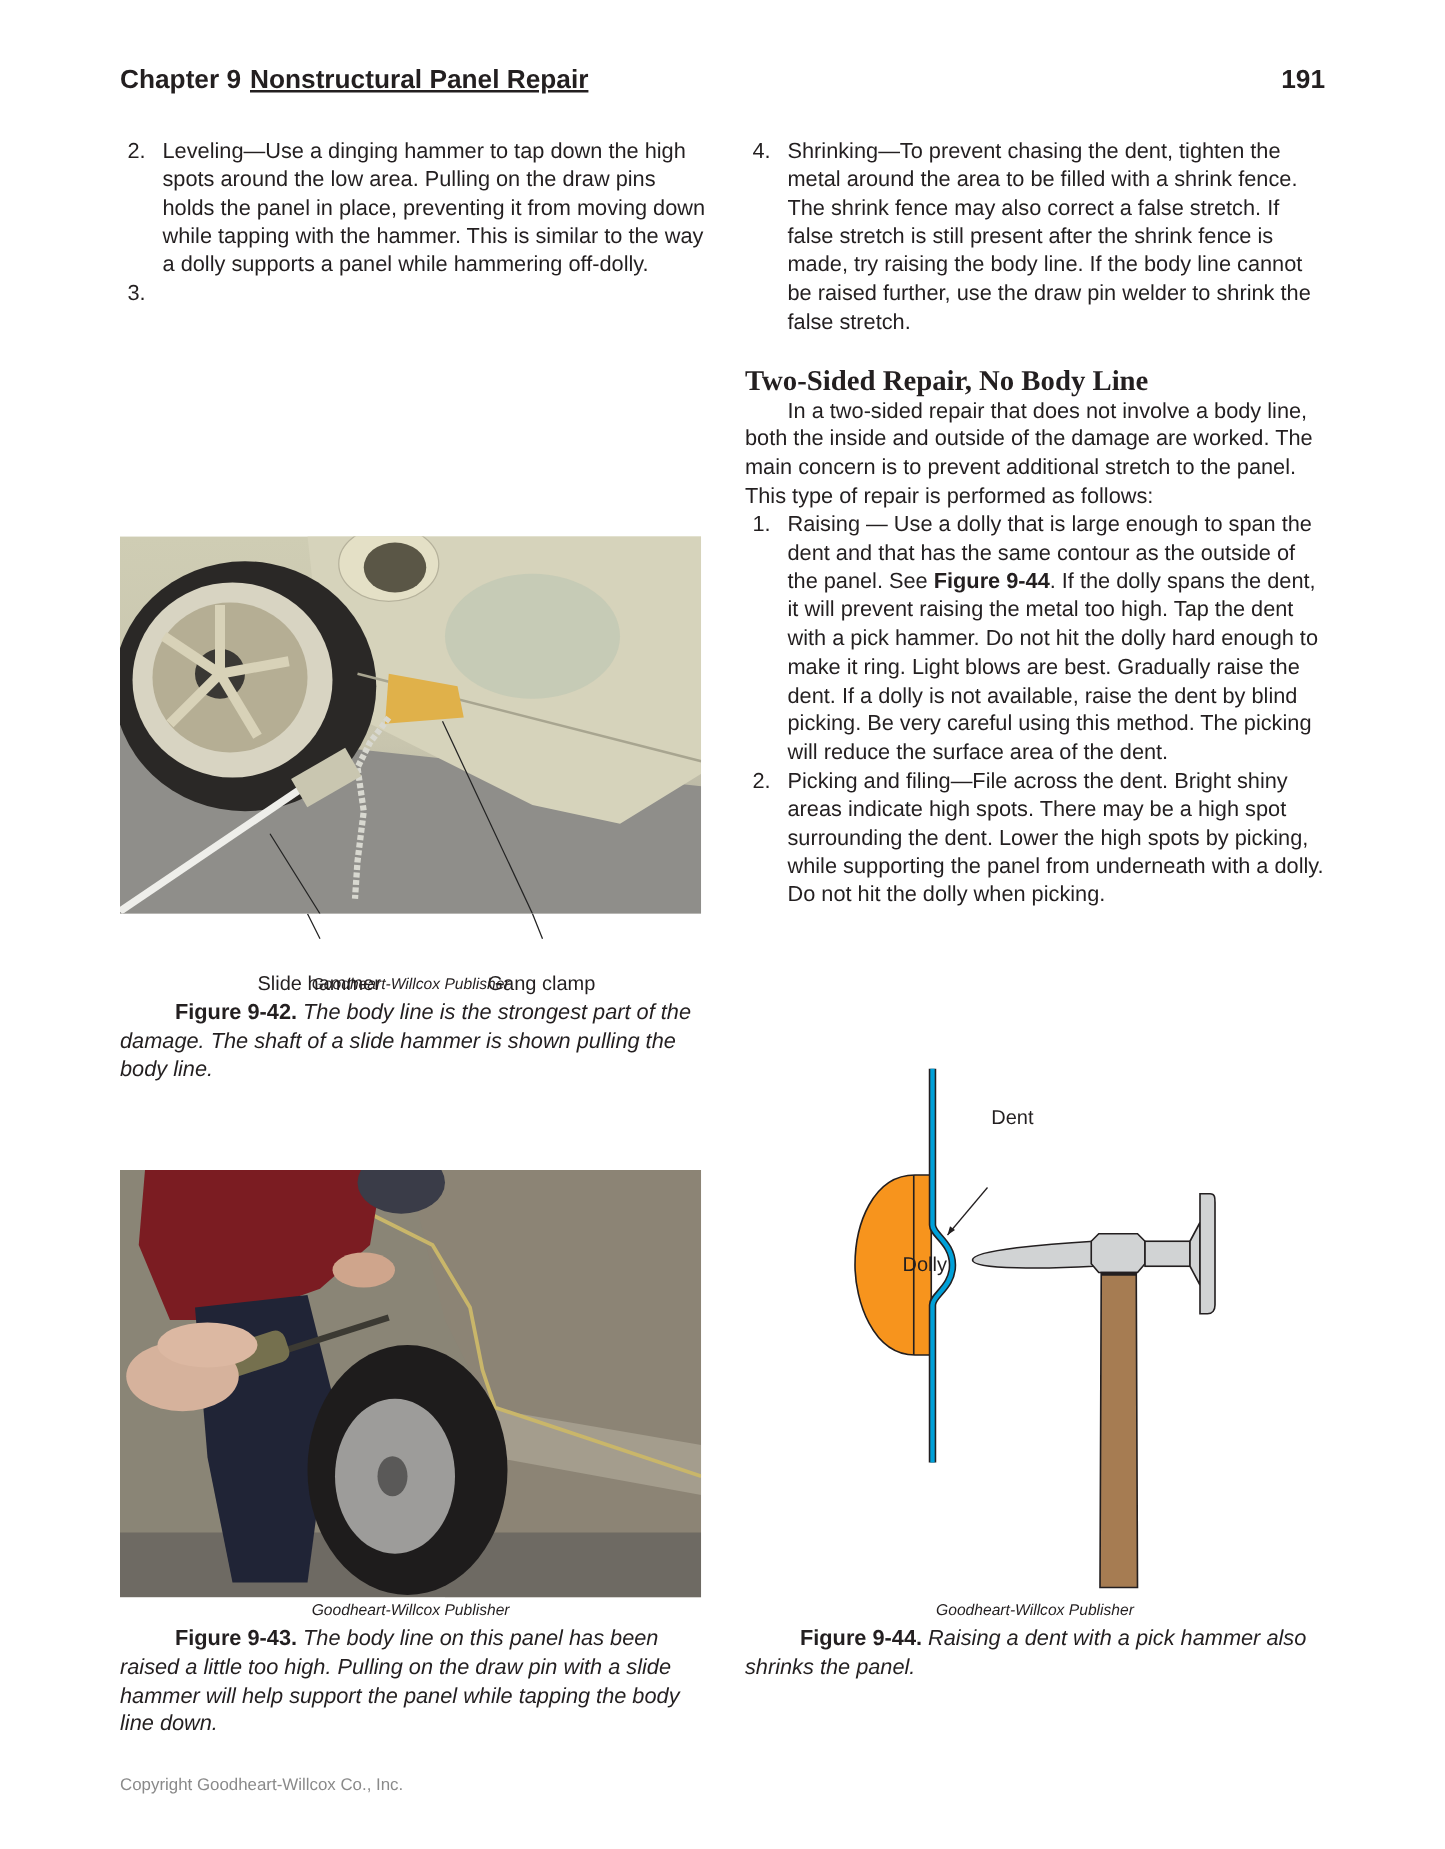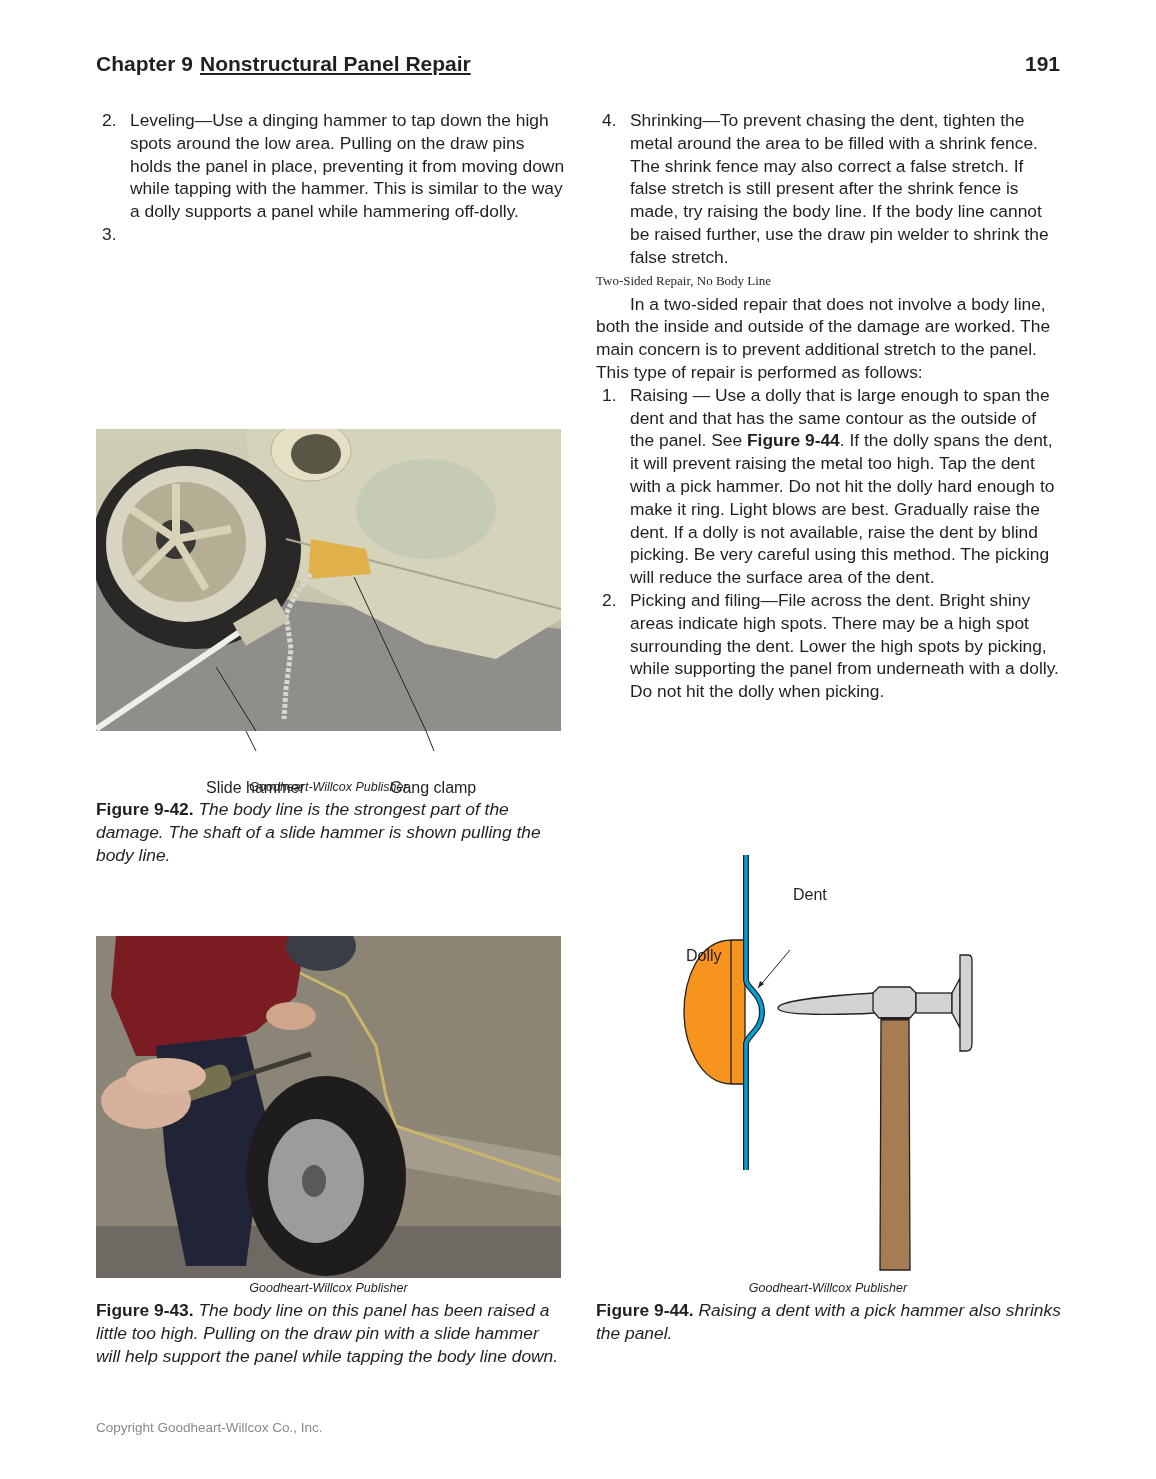--- a/index.html
+++ b/index.html
@@ -9,26 +9,26 @@
   .header { left: 96px; top: 52px; width: 964px; height: 20px; font-size: 21px; font-weight: bold; }
   .header .chap { position: absolute; left: 0; top: 0; }
   .header .title { position: absolute; left: 104px; top: 0; text-decoration: underline; }
   .header .page { position: absolute; right: 0; top: 0; }
   .body-text { font-size: 17.4px; line-height: 22.8px; }
   ol.steps { list-style: none; margin: 0; padding: 0; }
   ol.steps li { position: relative; padding-left: 34px; }
   ol.steps li .num { position: absolute; left: 6px; top: 0; }
   .col-left { left: 96px; top: 109px; width: 472px; }
   .col-right { left: 596px; top: 109px; width: 464px; }
-  .heading { font-family: "Liberation Serif", serif; font-weight: normal; font-size: 13px; line-height: 24px; }
+  .heading { font-family: "Liberation Serif", serif; font-weight: bold; font-size: 23px; margin-top: 24px; line-height: 24px; }
   .para { text-indent: 34px; }
   .fig-img { overflow: hidden; }
   .credit { font-size: 12.5px; font-style: italic; text-align: center; }
   .caption { font-size: 17.4px; line-height: 22.8px; }
-  .caption b { font-style: normal; }
+  .caption b { font-style: normal; margin-left: 44px; }
   .caption i { font-style: italic; }
   .callout { font-size: 16px; margin-top: 24px; }
   .footer { left: 96px; top: 1420px; font-size: 13.5px; color: #8a8a8a; }
   .fig-label { font-size: 16px; font-family: "Liberation Sans", sans-serif; }
 </style>
 </head>
 <body>
 
 <div class="abs header">
   <span class="chap">Chapter 9</span>
@@ -177,20 +177,20 @@
 
   <polygon points="209,137 240,137 246,143 246,161 240,168 209,168 203,161 203,143" fill="#d1d3d4" stroke="#231f20" stroke-width="1.3"></polygon>
   <rect x="246" y="143" width="36" height="20" fill="#d1d3d4" stroke="#231f20" stroke-width="1.3"></rect>
   <path d="M282,143 L290,128 L290,178 L282,163 Z" fill="#d1d3d4" stroke="#231f20" stroke-width="1.3"></path>
   <path d="M290,105 L298,105 C302,105 302,108 302,112 L302,194 C302,198 300,201 296,201 L290,201 Z" fill="#d1d3d4" stroke="#231f20" stroke-width="1.3"></path>
 
   <polygon points="211,168 239,168 240,420 210,420" fill="#a67c52" stroke="#231f20" stroke-width="1.3"></polygon>
   <line x1="211" y1="169" x2="239" y2="169" stroke="#231f20" stroke-width="3"></line>
 </svg>
 <div class="abs fig-label" style="left:793px; top:886px;">Dent</div>
-<div class="abs fig-label" style="left:686px; top:947px;">Dolly</div>
+<div class="abs fig-label" style="left:686px; top:1004px;padding-left:36px;">Dolly</div>
 <div class="abs credit" style="left:596px; top:1281px; width:464px;">Goodheart-Willcox Publisher</div>
 <div class="abs caption" style="left:596px; top:1299px; width:470px;">
   <b>Figure 9-44.</b>
   <i>Raising a dent with a pick hammer also shrinks the panel.</i>
 </div>
 
 <div class="abs footer">Copyright Goodheart-Willcox Co., Inc.</div>
 
 </body></html>

